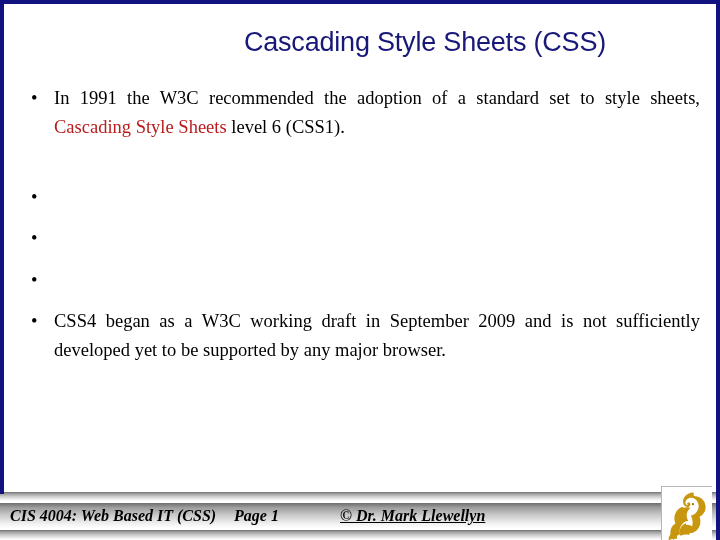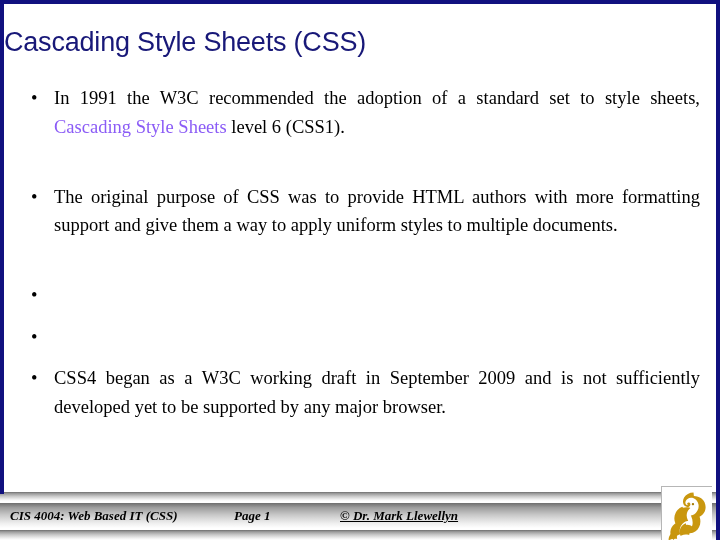--- a/index.html
+++ b/index.html
@@ -25,28 +25,29 @@
   .frame-top    { left: 0;  top: 0;    width: 720px; height: 4px; }
   .frame-left   { left: 0;  top: 0;    width: 4px;   height: 494px; }
   .frame-right  { right: 0; top: 0;    width: 4px;   height: 540px; }
 
   
   .title {
     position: absolute;
     left: 4px;
     top: 26px;
     width: 572px;
-    text-align: left;
+    text-align: right;
     font-family: "Liberation Sans", "DejaVu Sans", sans-serif;
     font-size: 27px;
     font-weight: 400;
     letter-spacing: -0.2px;
     color: #181878;
     line-height: 32px;
     white-space: nowrap;
+    padding-left: 30px;
   }
 
   
   .body {
     position: absolute;
     left: 22px;
     top: 84px;
     width: 678px;
   }
   .bullet-row {
@@ -62,21 +63,21 @@
   .bullet-row:last-child { margin-bottom: 0; }
   .bullet-dot {
     position: absolute;
     left: 9px;
     top: 0;
     font-size: 18.5px;
     line-height: 28.5px;
     color: #000000;
   }
   .bullet-text { display: block; }
-  .hl { color: #8b5cf6; }
+  .hl { color: #b91c1c; }
 
   
   .bullet-row::after {
     content: "";
     display: inline-block;
     width: 100%;
   }
 
   
   .footer-strip {
@@ -91,21 +92,21 @@
   .strip-c { top: 530px; height: 10px; }
 
   .footer-text {
     position: absolute;
     top: 505px;
     height: 21px;
     line-height: 21px;
     font-family: "Liberation Serif", "DejaVu Serif", serif;
     font-weight: bold;
     font-style: italic;
-    font-size: 13px;
+    font-size: 16px;
     color: #000000;
     white-space: nowrap;
     z-index: 4;
   }
   .f-course { left: 10px; }
   .f-page   { left: 234px; }
   .f-copy   { left: 340px; text-decoration: underline; }
 
   
   .logo-box {
@@ -135,21 +136,20 @@
 
   <div class="body">
 
     <div class="bullet-row">
       <span class="bullet-dot">•</span>
       <span class="bullet-text"><span>In 1991 the W3C recommended the adoption of a standard set to style sheets, </span><span class="hl">Cascading Style Sheets</span><span> level 6 (CSS1).</span></span>
     </div>
 
     <div class="bullet-row">
       <span class="bullet-dot">•</span>
-      <span class="bullet-text">The original purpose of CSS was to provide HTML authors with more formatting support and give them a way to apply uniform styles to multiple documents.</span>
     </div>
 
     <div class="bullet-row">
       <span class="bullet-dot">•</span>
     </div>
 
     <div class="bullet-row">
       <span class="bullet-dot">•</span>
     </div>
 

